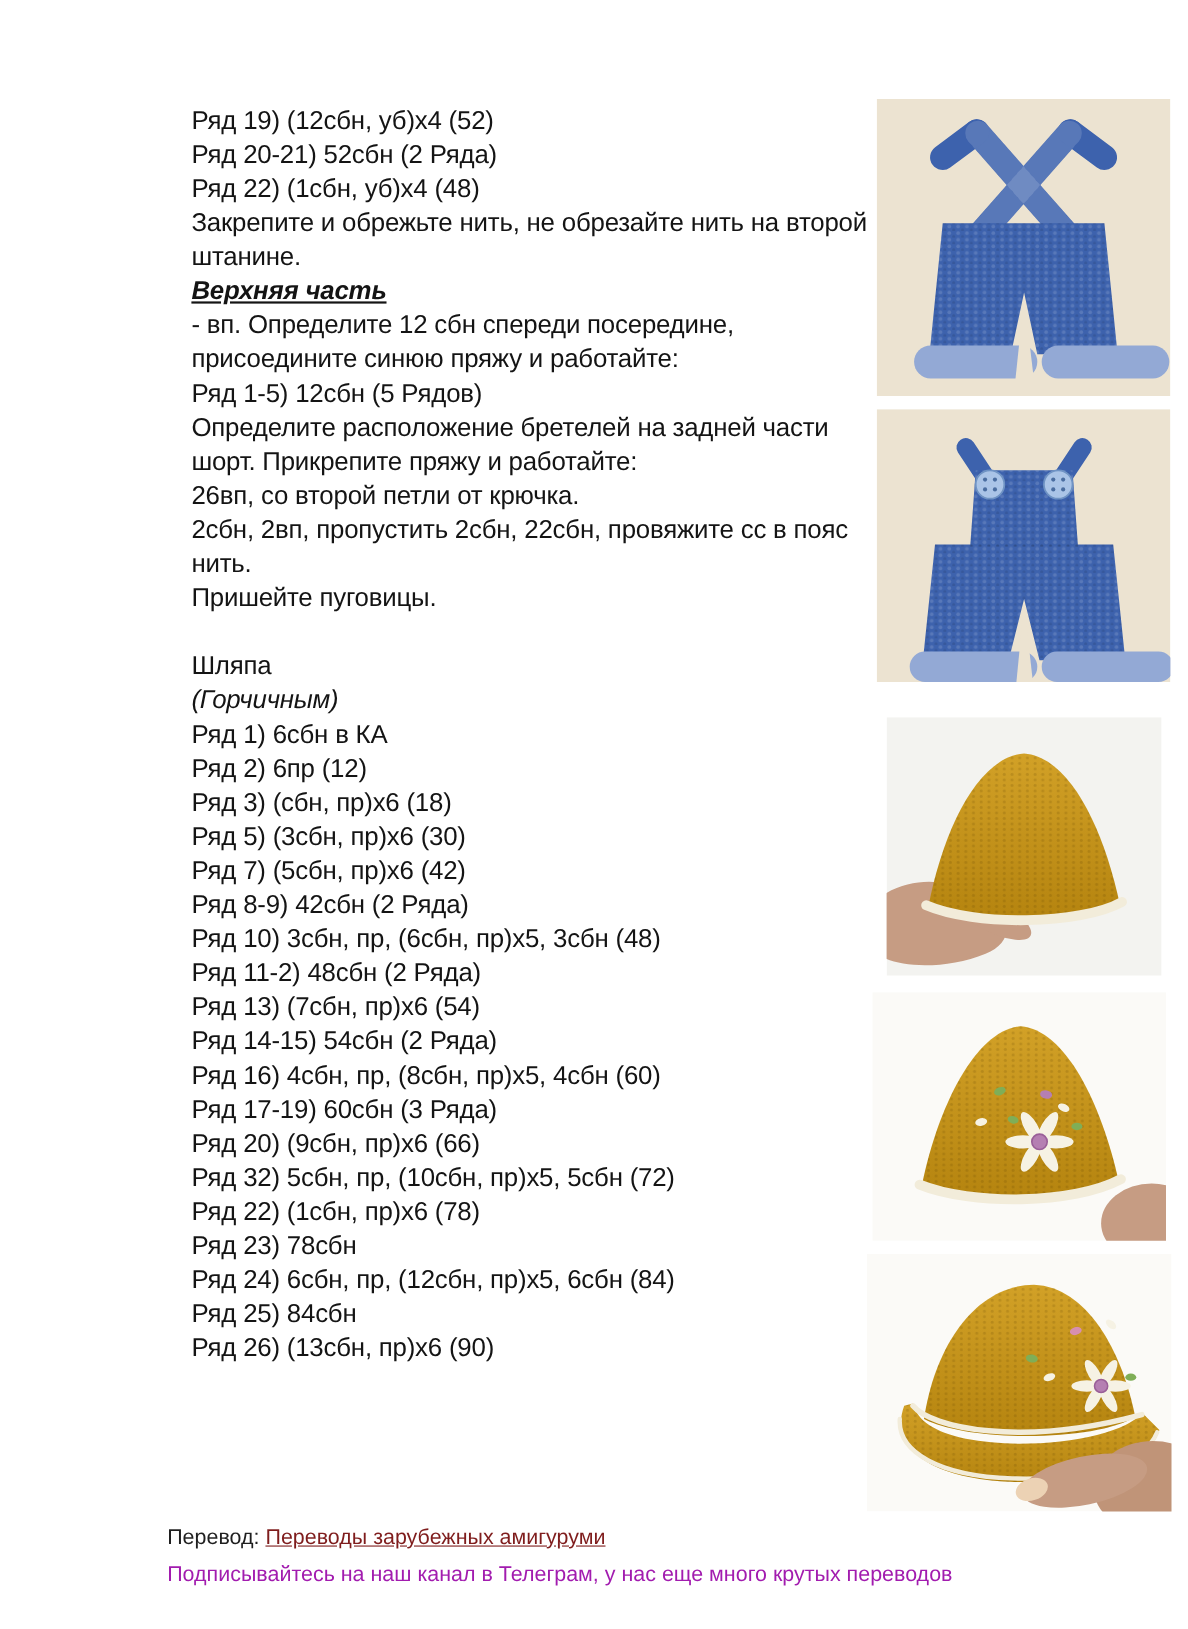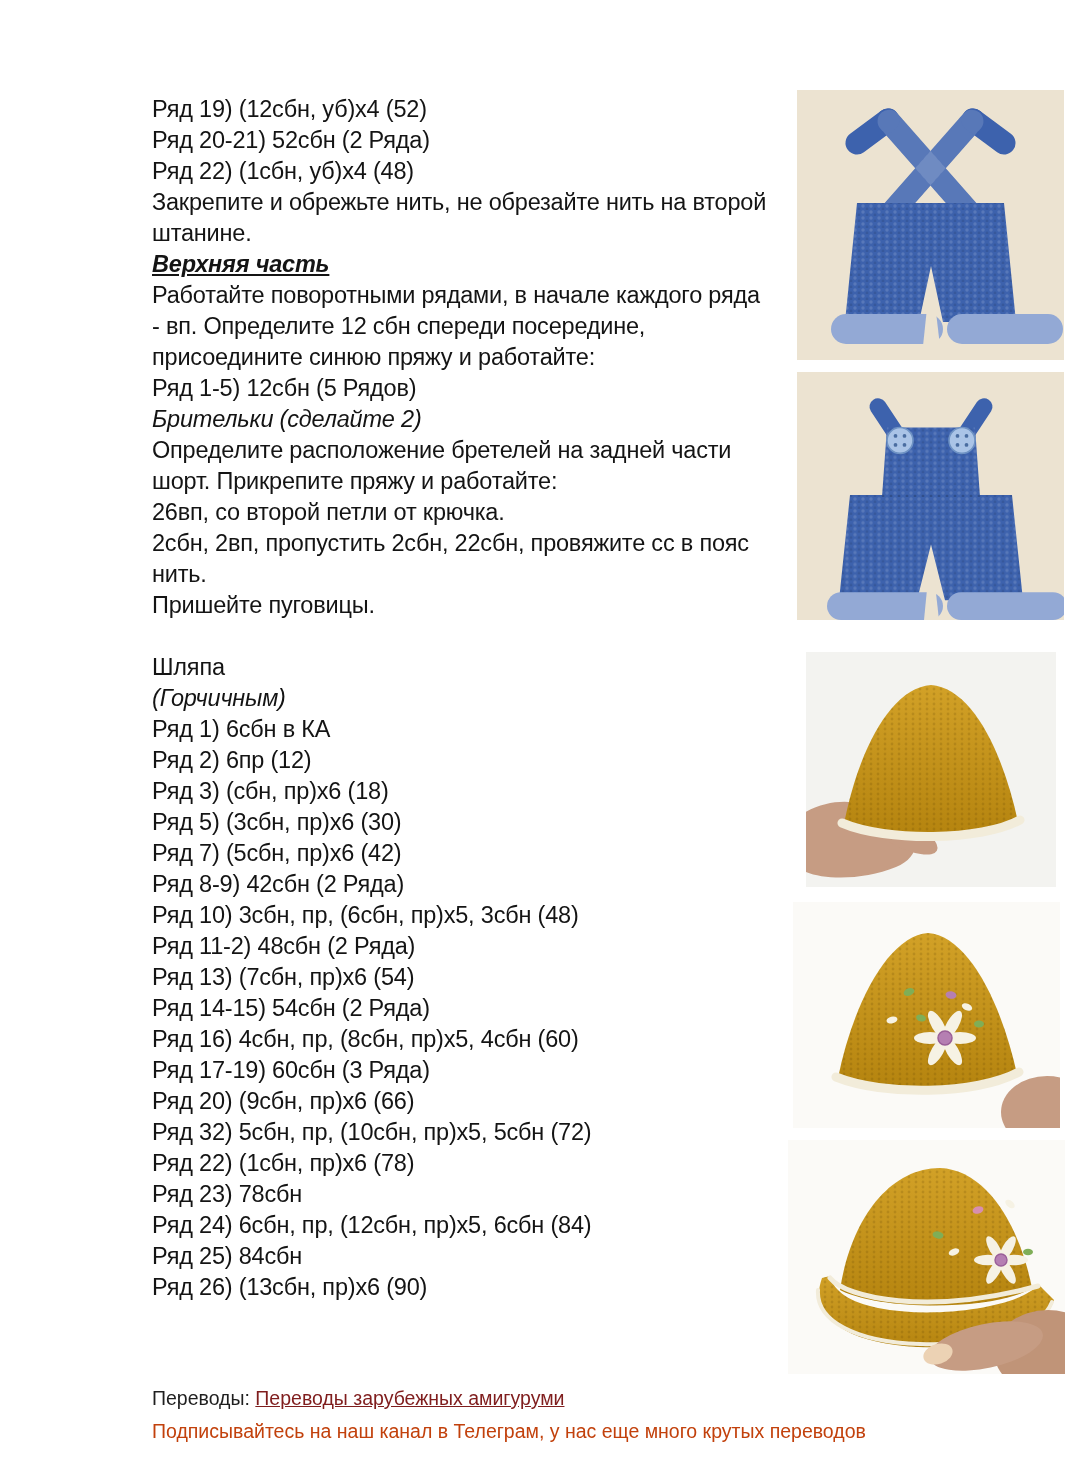--- a/index.html
+++ b/index.html
@@ -3,54 +3,52 @@
 <meta charset="utf-8">
 <style>
   html,body { margin:0; padding:0; background:#ffffff; }
   .page {
     position:relative; width:1080px; height:1481px; background:#ffffff;
     font-family:"Liberation Sans", sans-serif; overflow:hidden;
   }
   .text-block { position:absolute; left:152px; top:94px; width:655px; }
   .line {
     height:31px; line-height:31px; font-size:23.5px; color:#141414;
-    white-space:nowrap; letter-spacing:-0.2px;
+    white-space:nowrap; letter-spacing:-0.2px;margin-left:22px;
   }
   .line.heading { font-weight:bold; font-style:italic; text-decoration:underline; }
   .line.bold { font-weight:normal; }
   .line.italic { font-style:italic; }
   .photo { position:absolute; margin:0; padding:0; }
   .photo svg { display:block; width:100%; height:100%; }
   .p1 { left:797px; top:90px;   width:267px; height:270px; }
   .p2 { left:797px; top:372px;  width:267px; height:248px; }
   .p3 { left:806px; top:652px;  width:250px; height:235px; }
   .p4 { left:793px; top:902px;  width:267px; height:226px; }
   .p5 { left:788px; top:1140px; width:277px; height:234px; }
   .footer { position:absolute; left:152px; top:1382px; font-size:19.5px; line-height:33px; }
   .footer .label { color:#1f1f1f; }
   .footer a { color:#7f1d1d; text-decoration:underline; cursor:pointer; }
-  .footer .alert { color:#c2410c; }
+  .footer .alert { color:#a21caf; }
 </style>
 </head>
 <body>
 
 <div class="page">
 
   <div class="text-block">
       <div class="line normal">Ряд 19) (12сбн, уб)х4 (52)</div>
       <div class="line normal">Ряд 20-21) 52сбн (2 Ряда)</div>
       <div class="line normal">Ряд 22) (1сбн, уб)х4 (48)</div>
       <div class="line normal">Закрепите и обрежьте нить, не обрезайте нить на второй</div>
       <div class="line normal">штанине.</div>
       <div class="line heading">Верхняя часть</div>
-      <div class="line normal">Работайте поворотными рядами, в начале каждого ряда</div>
       <div class="line normal">- вп. Определите 12 сбн спереди посередине,</div>
       <div class="line normal">присоедините синюю пряжу и работайте:</div>
       <div class="line normal">Ряд 1-5) 12сбн (5 Рядов)</div>
-      <div class="line italic">Брительки (сделайте 2)</div>
       <div class="line normal">Определите расположение бретелей на задней части</div>
       <div class="line normal">шорт. Прикрепите пряжу и работайте:</div>
       <div class="line normal">26вп, со второй петли от крючка.</div>
       <div class="line normal">2сбн, 2вп, пропустить 2сбн, 22сбн, провяжите сс в пояс</div>
       <div class="line normal">нить.</div>
       <div class="line normal">Пришейте пуговицы.</div>
       <div class="line blank">&nbsp;</div>
       <div class="line bold">Шляпа</div>
       <div class="line italic">(Горчичным)</div>
       <div class="line normal">Ряд 1) 6сбн в КА</div>
@@ -236,19 +234,19 @@
       <g>
         <ellipse cx="260" cy="212" rx="54" ry="42" fill="#c09478"></ellipse>
         <ellipse cx="198" cy="206" rx="58" ry="22" fill="#c69c83" transform="rotate(-12 198 206)"></ellipse>
         <ellipse cx="150" cy="214" rx="15" ry="10" fill="#ecd2b4" transform="rotate(-18 150 214)"></ellipse>
       </g>
     </svg>
   </figure>
 
   <div class="footer">
     <p style="margin:0">
-      <span class="label">Переводы:</span>
+      <span class="label">Перевод:</span>
       <a class="link">Переводы зарубежных амигуруми</a>
     </p>
     <p class="alert" style="margin:0">Подписывайтесь на наш канал в Телеграм, у нас еще много крутых переводов</p>
   </div>
 
 </div>
 
 </body></html>

